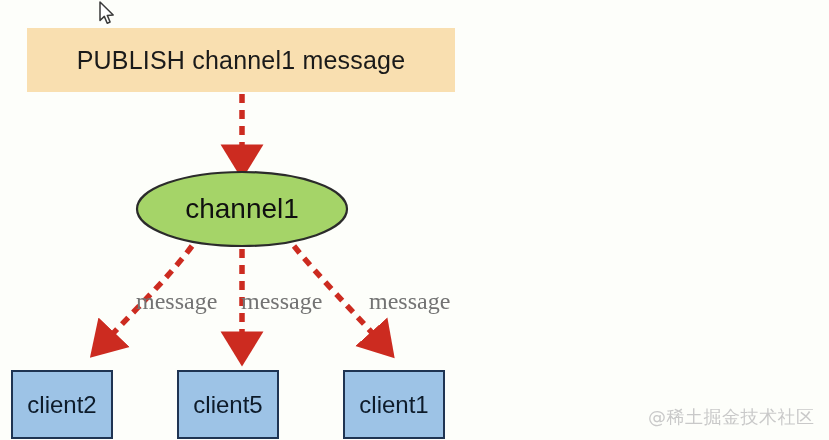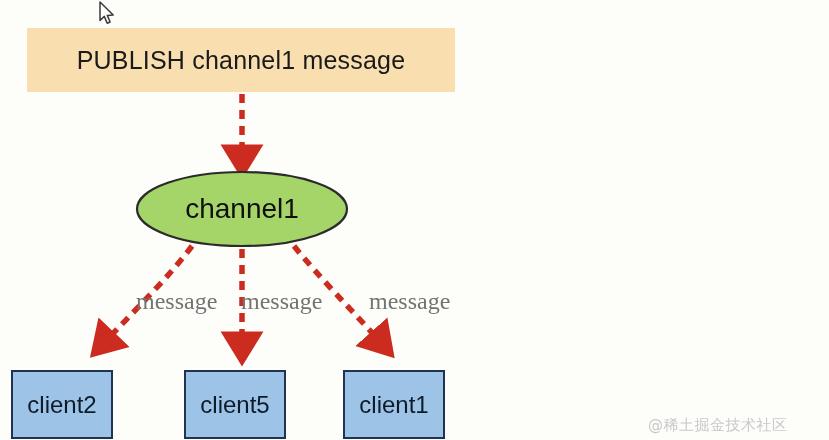--- a/index.html
+++ b/index.html
@@ -74,21 +74,21 @@
     height: 69px;
     background: #9dc3e6;
     border: 2px solid #1f3452;
     box-sizing: border-box;
     display: flex;
     align-items: center;
     justify-content: center;
     margin-top: 12px;
   }
   #client-box-0 { left: 11px; }
-  #client-box-1 { left: 184px; }
+  #client-box-1 { left: 177px; }
   #client-box-2 { left: 343px; }
   .client-label {
     font-family: "Liberation Sans", sans-serif;
     font-size: 24px;
     color: #0d1b2a;
     white-space: nowrap;
   }
 
   
   .edge-label {
@@ -110,23 +110,23 @@
     top: 0;
     width: 829px;
     height: 440px;
     pointer-events: none;
   }
 
   
   #watermark {
     position: absolute;
     left: 648px;
-    top: 416px;
+    top: 405px;
     font-family: "DejaVu Sans", sans-serif;
-    font-size: 15px;
+    font-size: 18px;
     color: #c9c9c9;
     white-space: nowrap;
     letter-spacing: 0.5px;
   }
 
   
   #mouse-cursor {
     position: absolute;
     left: 98px;
     top: 1px;

